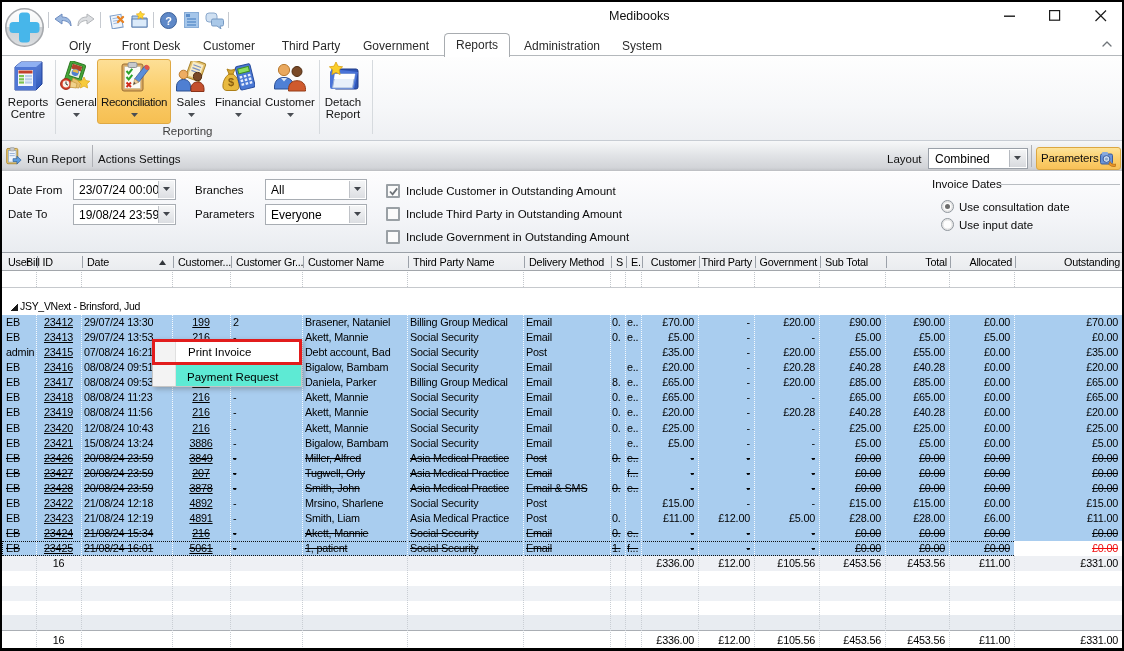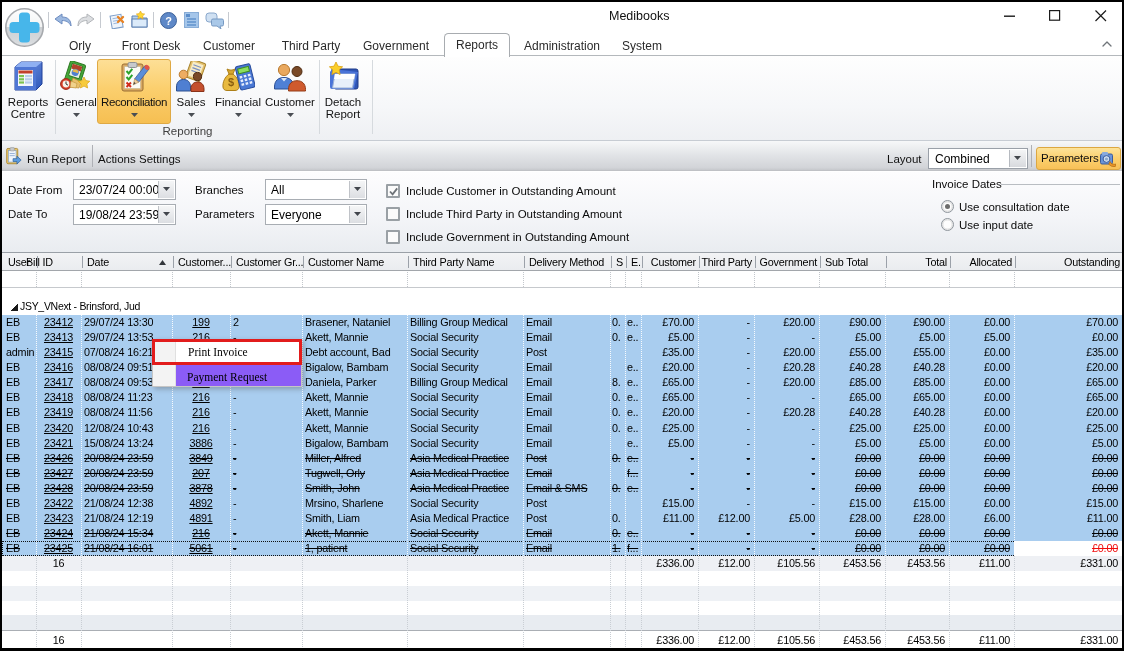--- a/index.html
+++ b/index.html
@@ -57,21 +57,21 @@
 .redcell { background:#fff; color:#f10c0c; }
 .focus { outline:1px dotted #111; outline-offset:-1px; }
 .vd { position:absolute; width:1px; }
 
 #sumrow { position:absolute; left:2px; top:556px; width:1120px; height:15px; background:#eef0f4; }
 .stripe { position:absolute; left:2px; width:1120px; }
 #footline { position:absolute; left:2px; top:630px; width:1120px; height:1px; background:#aaaeb4; }
 #footer { position:absolute; left:2px; top:632px; width:1120px; height:16px; background:#fff; }
 #footer .cl { line-height:16px; }
 
-#menu { position:absolute; left:152px; top:339px; width:150px; height:48px; background:#8b5cf6; border:1px solid #c5c5c5; box-shadow:2px 2px 5px rgba(80,80,80,.4); z-index:50;font-family:Liberation Serif, serif; }
+#menu { position:absolute; left:152px; top:339px; width:150px; height:48px; background:#5eead4; border:1px solid #c5c5c5; box-shadow:2px 2px 5px rgba(80,80,80,.4); z-index:50; }
 #menu .gut { position:absolute; left:0; top:0; width:23px; height:100%; background:#f3f3f3; border-right:1px solid #e0e0e0; }
 #mi1 { position:absolute; left:-1px; top:-1px; width:150px; height:26px; border:3px solid #e21c1c; background:#fff; }
 #mi1 .mt { position:absolute; left:33px; top:4px; font-size:11.5px; }
 #mi1 .g2 { position:absolute; left:0; top:0; width:21px; height:100%; background:#f3f3f3; border-right:1px solid #e0e0e0; }
 #mi2 { position:absolute; left:34px; top:31px; font-size:11.5px; }
 </style></head><body>
 <div id="win">
 
 <div id="titlebar">
       <div id="title">Medibooks</div>
@@ -662,21 +662,21 @@
       <div class="cl ar" style="left:696px;width:56px">-</div>
       <div class="cl ar" style="left:752px;width:65px">-</div>
       <div class="cl ar" style="left:817px;width:66px">£0.00</div>
       <div class="cl ar" style="left:883px;width:64px">£0.00</div>
       <div class="cl ar" style="left:947px;width:65px">£0.00</div>
       <div class="cl ar" style="left:1012px;width:108px">£0.00</div>
     </div>
 <div class="row" style="top:495.8px">
       <div class="cl al" style="left:0px;width:34px">EB</div>
       <div class="cl ac" style="left:34px;width:45px"><span class="lk">23422</span></div>
-      <div class="cl al3" style="left:79px;width:91px">21/08/24 12:38</div>
+      <div class="cl al3" style="left:79px;width:91px">21/08/24 12:18</div>
       <div class="cl ac" style="left:170px;width:58px"><span class="lk">4892</span></div>
       <div class="cl al3" style="left:228px;width:72px">-</div>
       <div class="cl al3" style="left:300px;width:105px">Mrsino, Sharlene</div>
       <div class="cl al3" style="left:405px;width:116px">Social Security</div>
       <div class="cl al3" style="left:521px;width:87px">Post</div>
       <div class="cl al2" style="left:608px;width:15px"></div>
       <div class="cl al2" style="left:623px;width:16px"></div>
       <div class="cl ar" style="left:639px;width:57px">£15.00</div>
       <div class="cl ar" style="left:696px;width:56px">-</div>
       <div class="cl ar" style="left:752px;width:65px">-</div>

